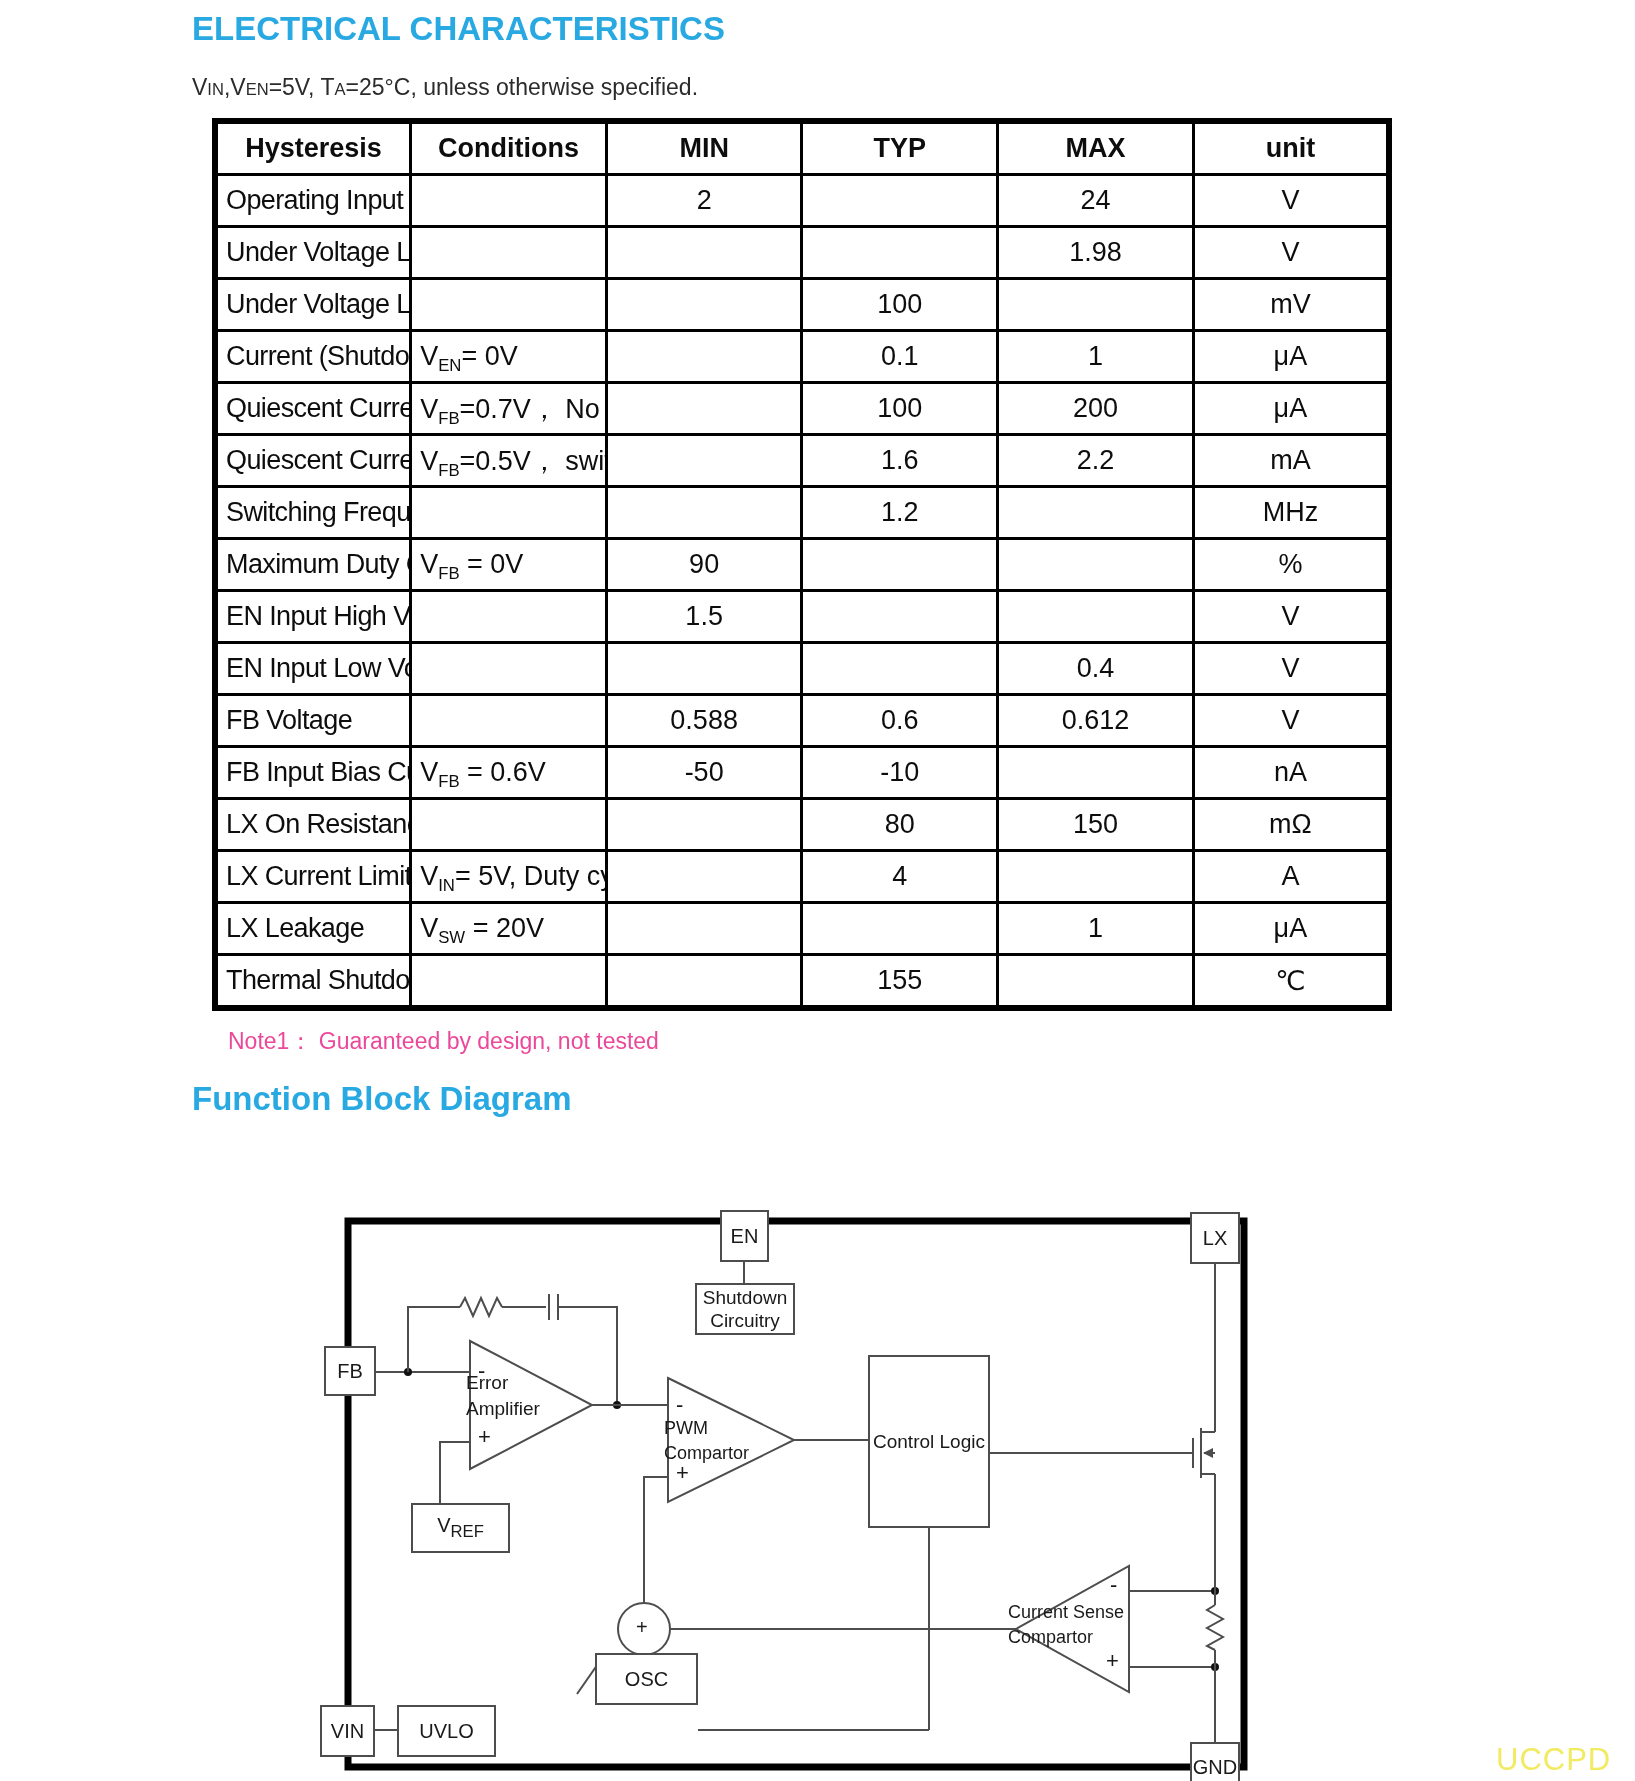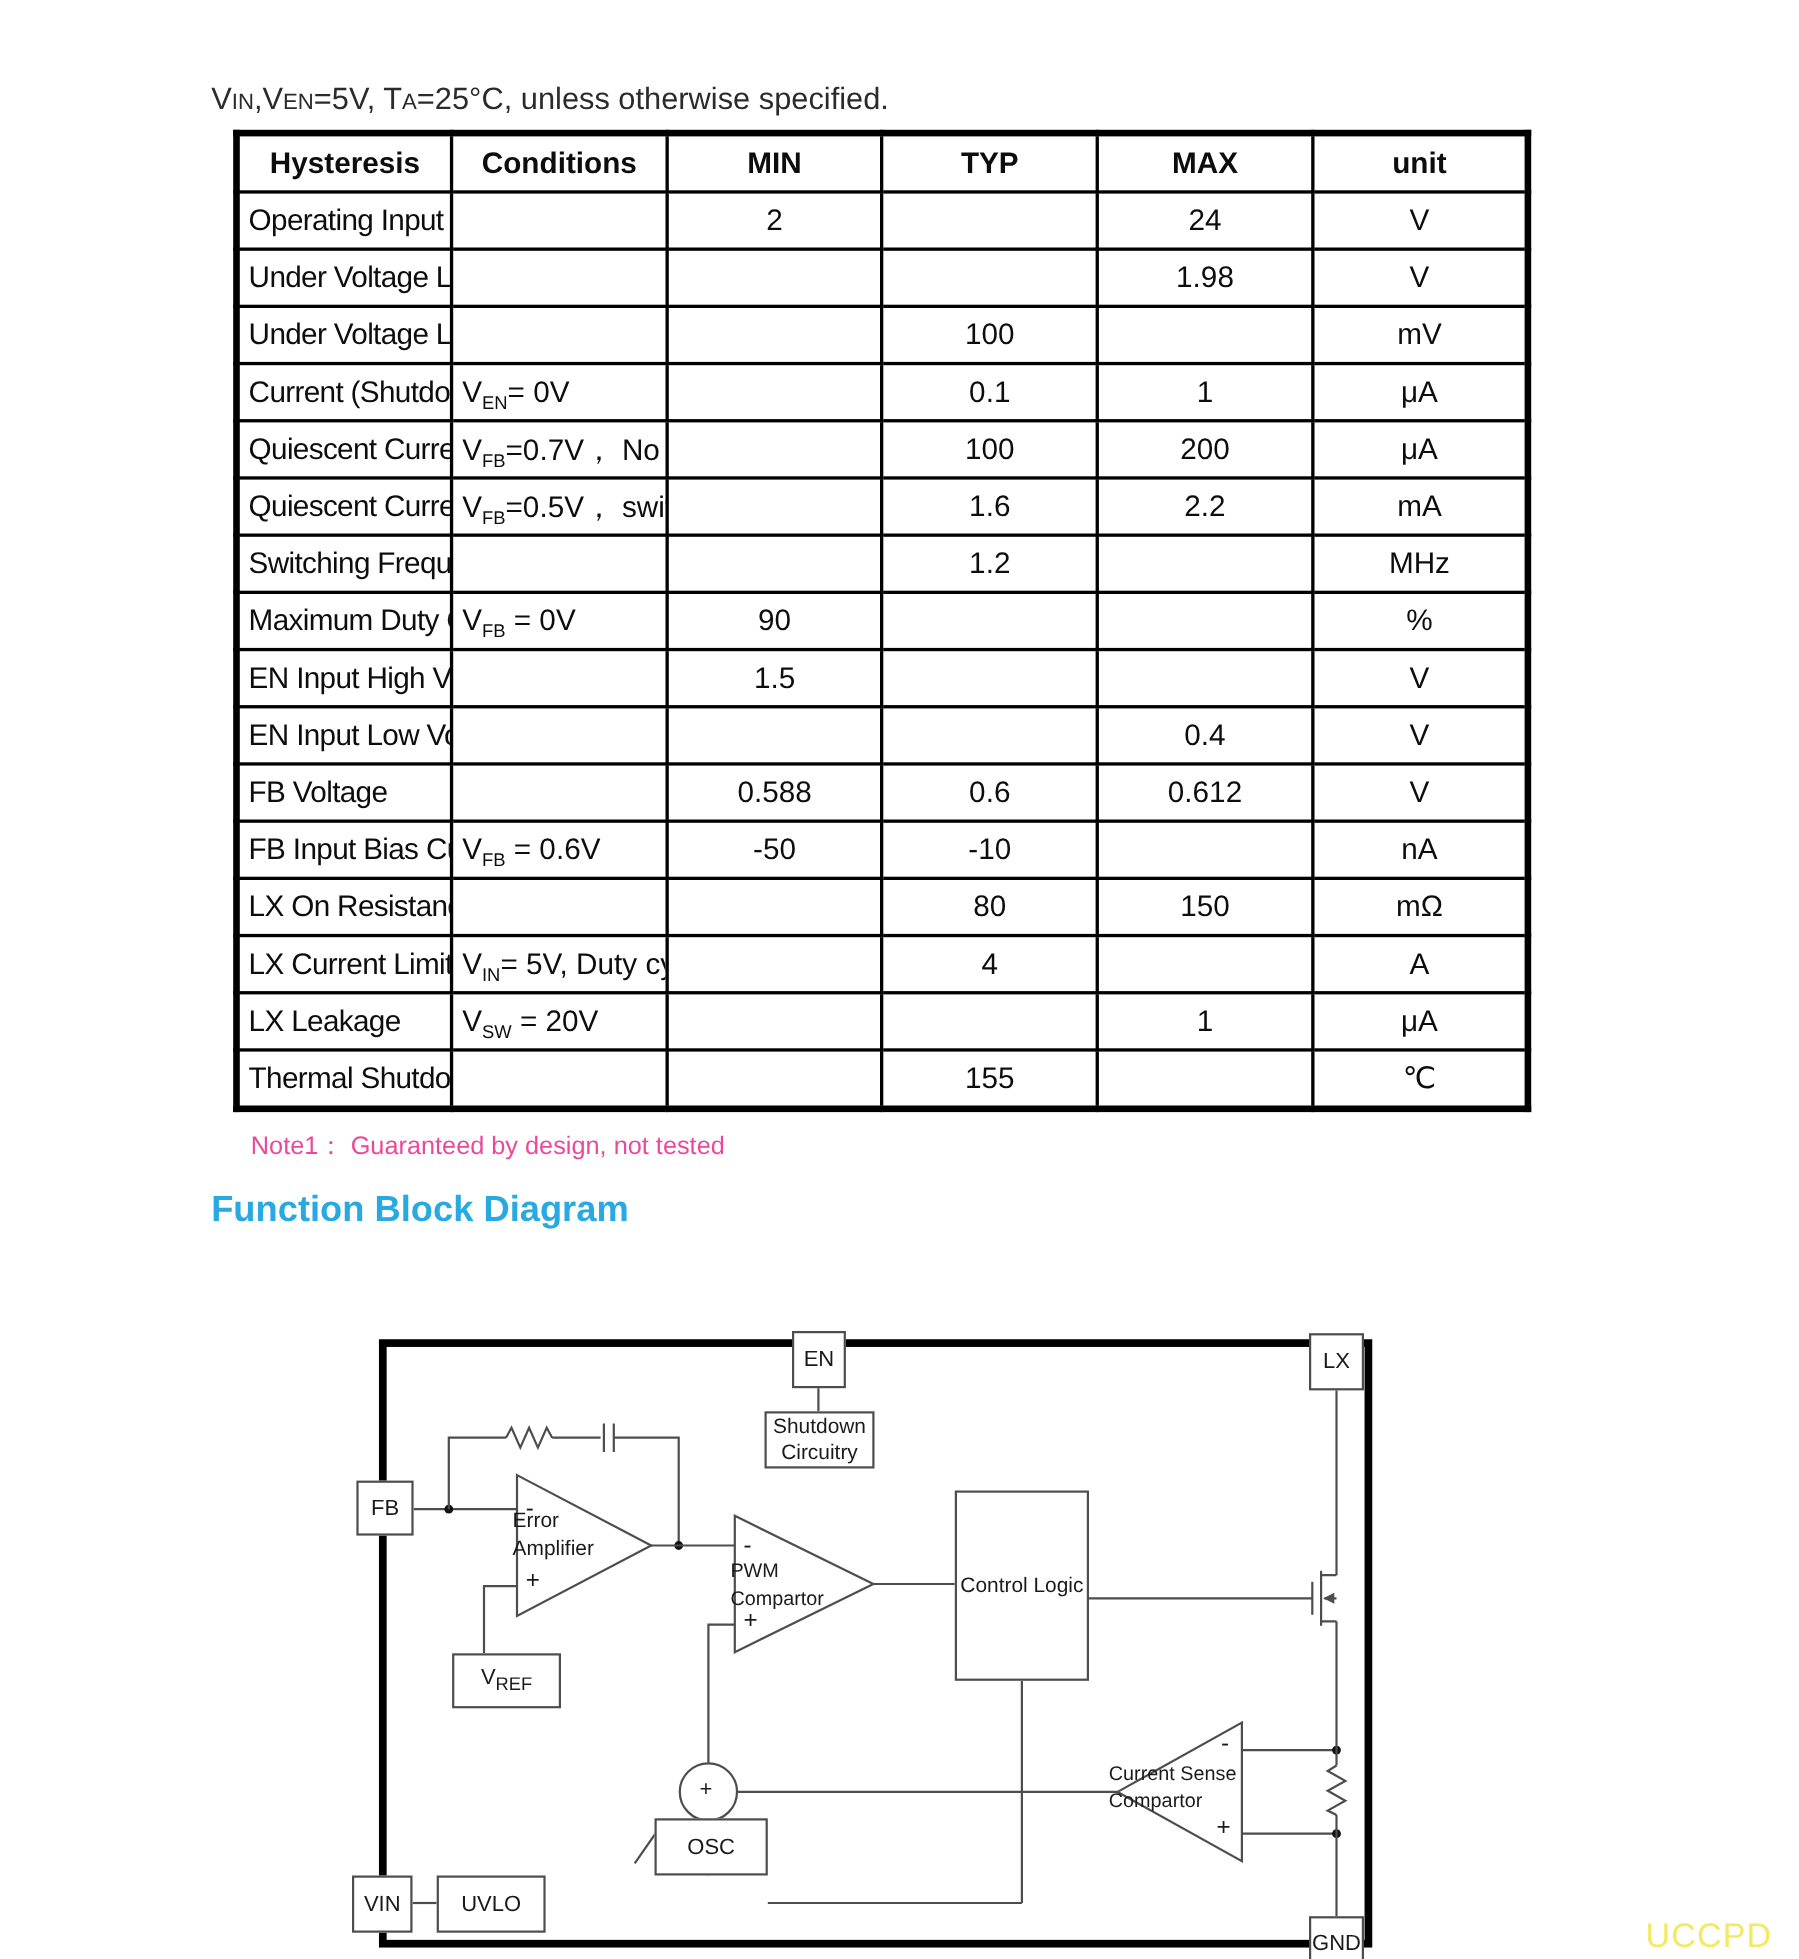--- a/index.html
+++ b/index.html
@@ -1,21 +1,21 @@
 <!DOCTYPE html>
 <html><head>
 <meta charset="utf-8">
 <style>
   html,body{margin:0;padding:0;background:#ffffff;}
   .page{position:relative;width:1635px;height:1781px;background:#fff;overflow:hidden;
         font-family:"Liberation Sans","DejaVu Sans",sans-serif;color:#111;}
   .h1{position:absolute;left:192px;font-size:33px;font-weight:bold;letter-spacing:0px;}
   #title1{top:10px;}
   #title2{top:1080px;}
-  .subtitle{position:absolute;left:192px;top:74px;font-size:28px;color:#2b2b2b;text-align:right;}
+  .subtitle{position:absolute;left:192px;top:74px;font-size:23px;color:#2b2b2b;text-align:right;}
   .subtitle .sc{font-size:0.72em;}
   
   table.spec{position:absolute;left:212px;top:118px;width:1180px;border-collapse:collapse;
              table-layout:fixed;border:6px solid #000;}
   table.spec th,table.spec td{border:3px solid #000;height:49px;padding:0 8px;
              font-size:27px;color:#0d0d0d;white-space:nowrap;overflow:hidden;}
   table.spec th{font-weight:bold;text-align:center;padding:0 2px;}
   td.col-param{text-align:left;font-size:26px;letter-spacing:-0.6px;padding-left:9px;}
   td.col-cond{text-align:left;font-size:26px;padding-left:12px;}
   td.col-min,td.col-typ,td.col-max,td.col-unit{text-align:center;}
@@ -28,20 +28,21 @@
   .dg-label{position:absolute;text-align:left;font-size:19px;color:#1a1a1a;line-height:26px;}
   .dg-sign{position:absolute;font-size:22px;color:#1a1a1a;}
   svg.wires{position:absolute;left:0;top:0;}
   .watermark{position:absolute;left:1496px;top:1742px;font-size:31px;letter-spacing:1px;}
 </style>
 </head>
 <body>
 
 <div class="page">
 
+  <div id="title1" class="h1" style="color: rgb(41, 169, 226);">ELECTRICAL CHARACTERISTICS</div>
   <div class="subtitle"><span>V</span><span class="sc">IN</span><span>,V</span><span class="sc">EN</span><span>=5V, T</span><span class="sc">A</span><span>=25°C, unless otherwise specified.</span></div>
 
   <table class="spec">
     <thead>
       <tr>
           <th>Hysteresis</th>
           <th>Conditions</th>
           <th>MIN</th>
           <th>TYP</th>
           <th>MAX</th>

